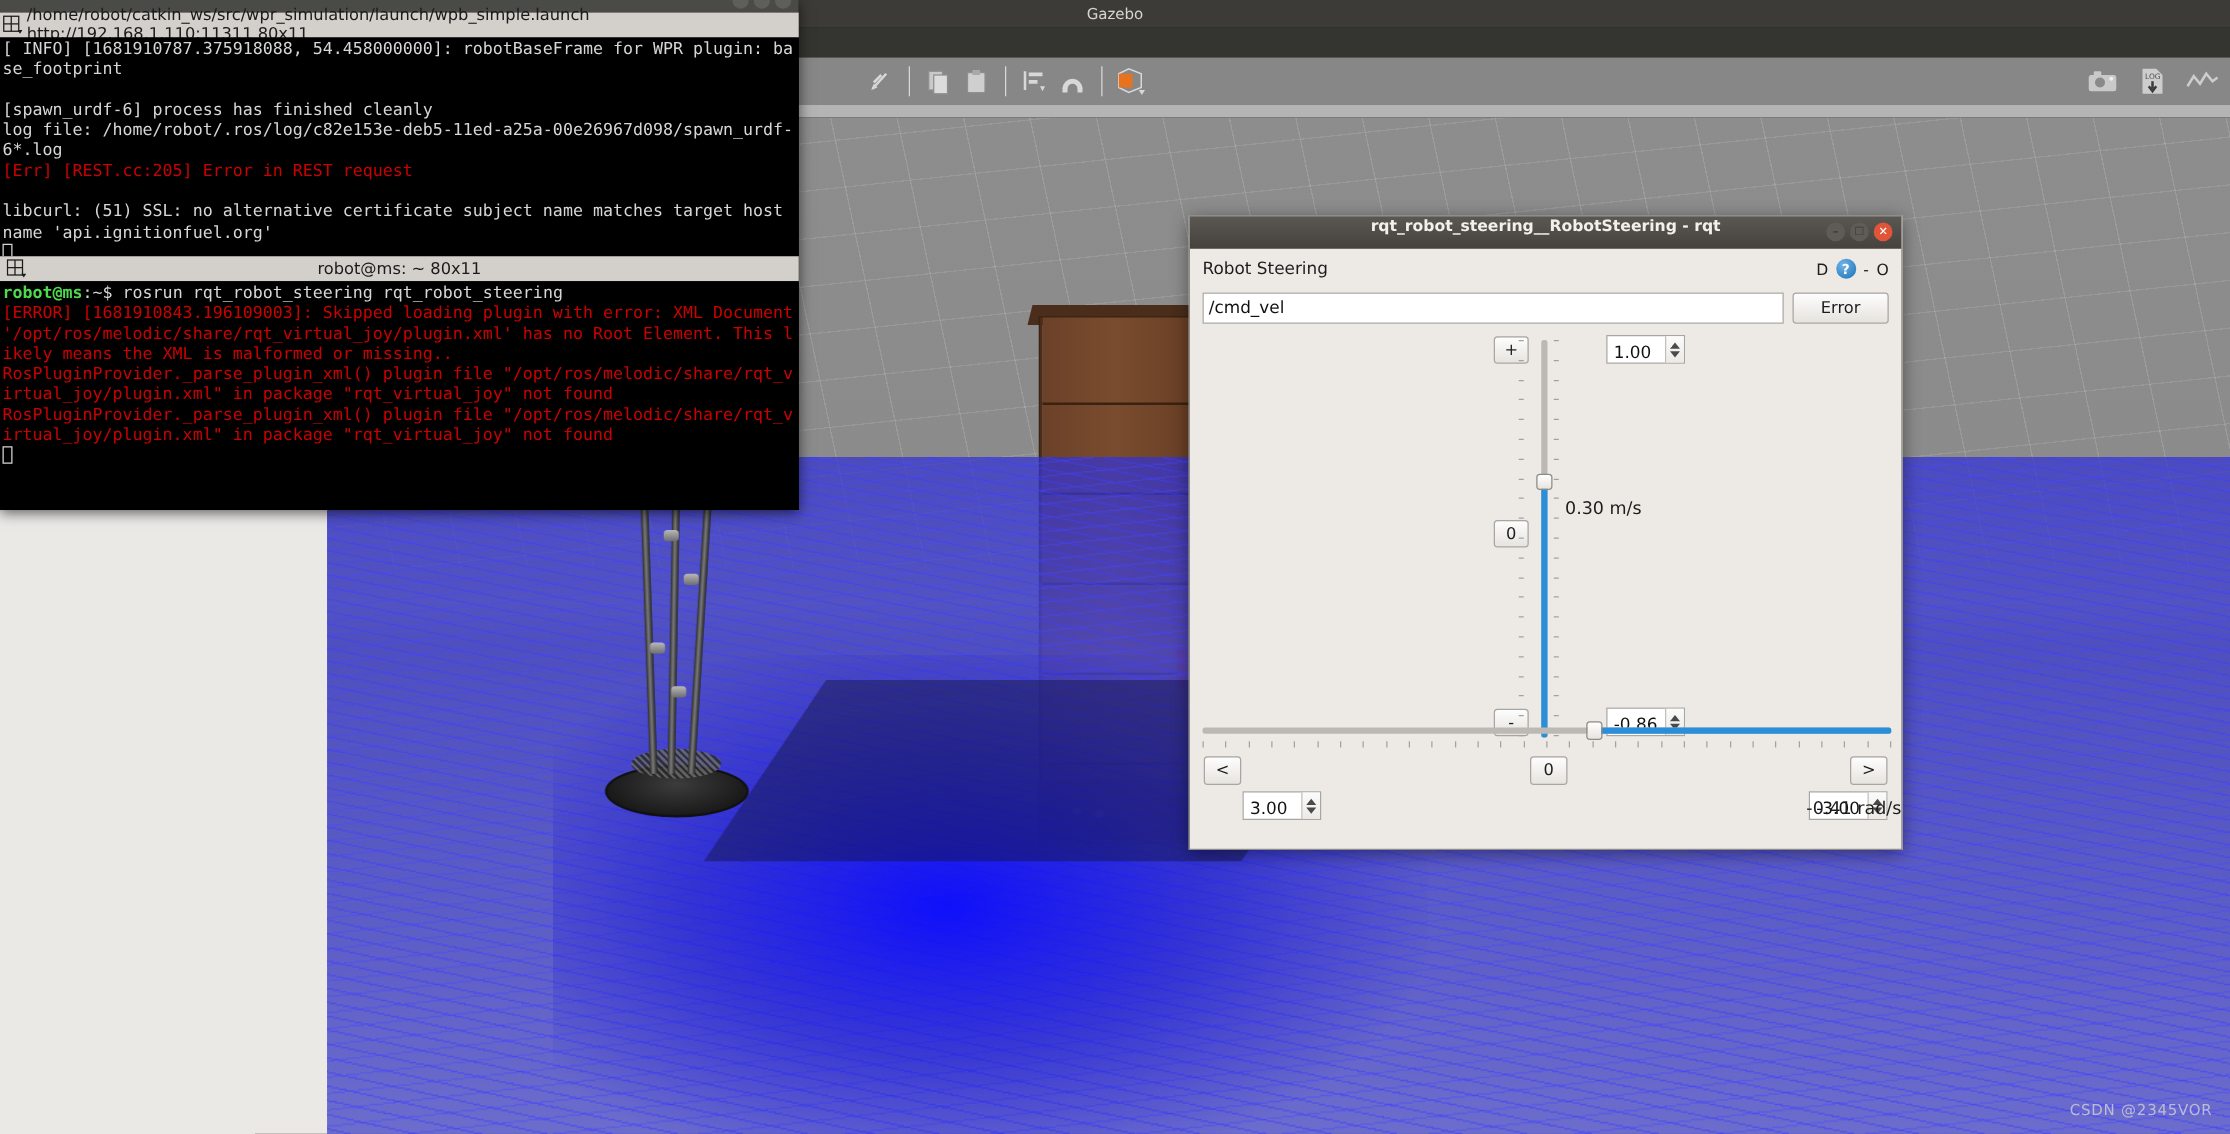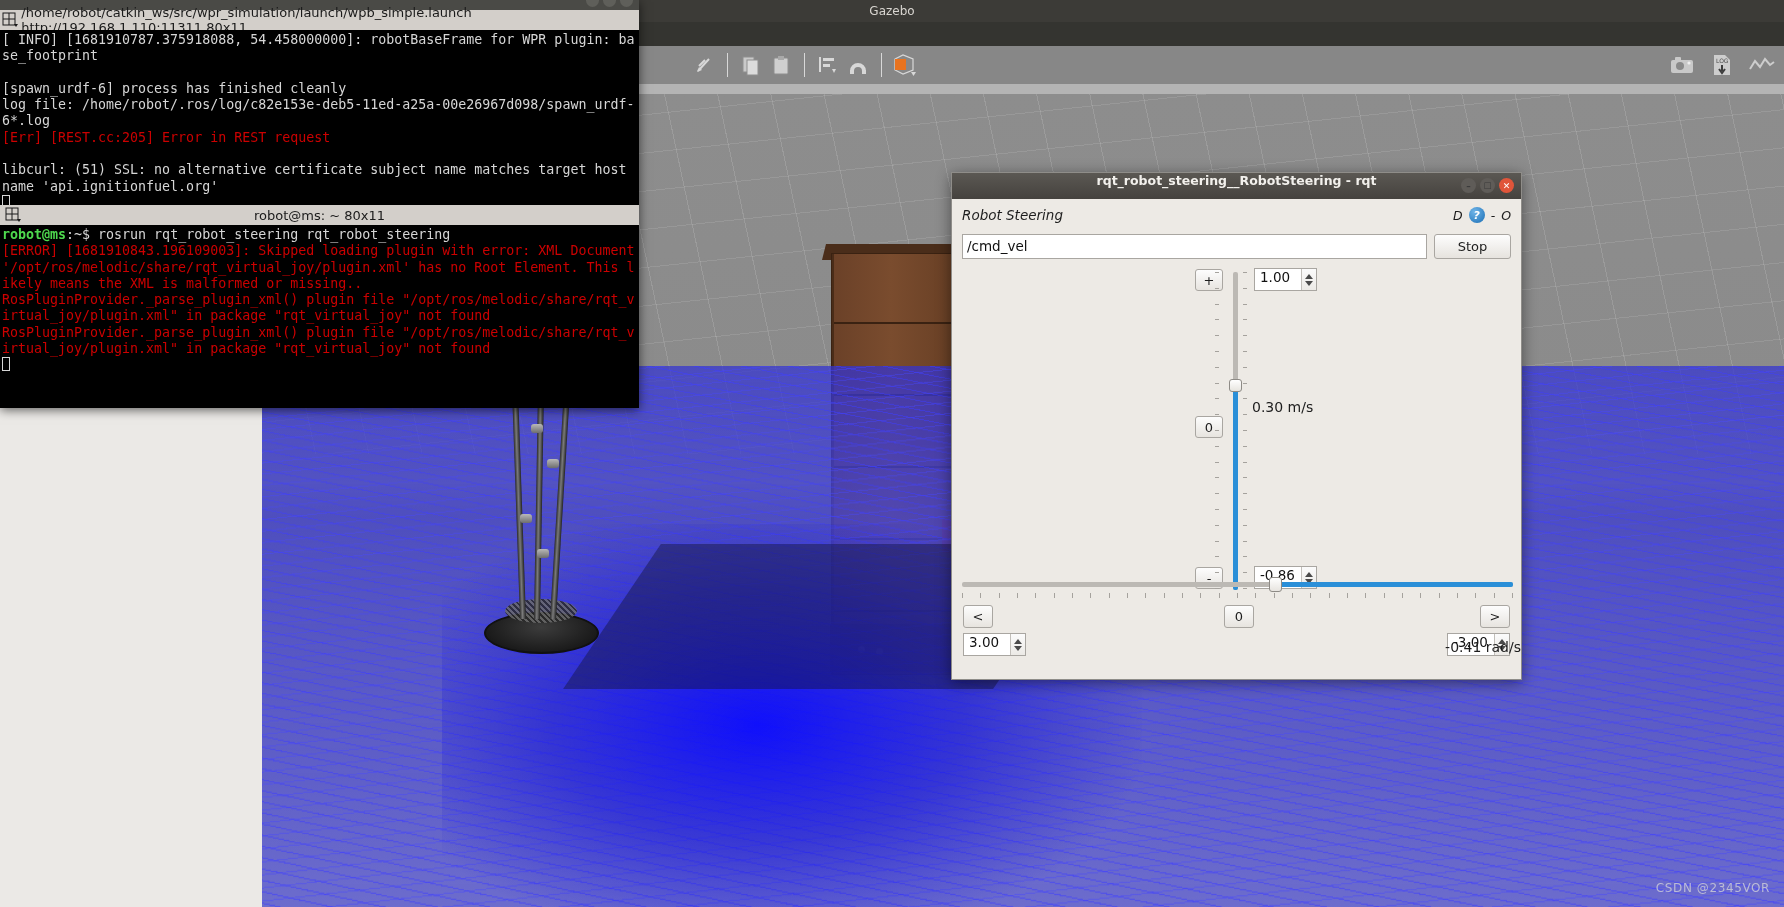--- a/index.html
+++ b/index.html
@@ -214,21 +214,21 @@
   }
   #rqt-win-buttons { position: absolute; right: 7px; top: 5px; display: flex; gap: 4px; }
   .rqt-wb { width: 15px; height: 15px; border-radius: 50%; display:flex; align-items:center; justify-content:center;
             font-size: 9px; color:#3a3a3a; }
   .rqt-wb.min { background: #5f5c58; }
   .rqt-wb.max { background: #5f5c58; }
   .rqt-wb.close { background: #e0553a; color: #fff; }
 
   #rqt-header {
     position: relative; height: 28px; padding: 16px 10px;
-    display: flex; align-items: center; font-style: italic;
+    display: flex; align-items: center;
   }
   #rqt-panel-title { font-size: 13.5px; color: #1d1d1d; }
   #rqt-header-right { margin-left: auto; display: flex; align-items: center; gap: 6px; font-size: 12.5px; color:#1d1d1d; }
   .dock-d { font-size: 12.5px; color: #1d1d1d; }
   .help-circle {
     width: 16px; height: 16px; border-radius: 50%;
     background: radial-gradient(circle at 35% 30%, #6fb4e8, #1b6fb5);
     color: #fff; font-size: 11px; font-weight: bold;
     display: flex; align-items: center; justify-content: center;
   }
@@ -256,22 +256,22 @@
     position: absolute; width: 28px; height: 22px;
     background: linear-gradient(to bottom, #fdfdfd, #e7e4df);
     border: 1px solid #a9a6a1; border-radius: 3px;
     font-size: 13px; color: #1d1d1d;
     display: flex; align-items: center; justify-content: center;
     cursor: pointer;
   }
   .spin-box {
     position: absolute; width: 63px; height: 23px;
     background: #fff; border: 1px solid #a9a6a1;
-    display: flex; align-items: flex-start;
-    font-size: 13.5px; color: #111; padding-left: 5px;
+    display: flex; align-items: flex-end;
+    font-size: 13.5px; color: #111; padding-left: 5px; margin-left: 31px;
   }
   .spin-arrows {
     position: absolute; right: 0; top: 0; width: 15px; height: 100%;
     border-left: 1px solid #c2bfba;
     background: linear-gradient(to bottom, #fbfbfb, #eceae6);
     display: flex; flex-direction: column; align-items: center; justify-content: center;
     cursor: pointer;
   }
   .spin-arrows i { display:block; width:0; height:0; border-left:4px solid transparent; border-right:4px solid transparent; }
   .spin-arrows i.up { border-bottom: 5px solid #4a4a4a; margin-bottom: 2px; }
@@ -510,21 +510,21 @@
       <div id="rqt-header-right">
         <span class="dock-d">D</span>
         <span class="help-circle">?</span>
         <span>-</span>
         <span>O</span>
       </div>
     </div>
 
     <div id="rqt-topicrow">
       <div id="topic-input" placeholder="/cmd_vel">/cmd_vel</div>
-      <div id="stop-button">Stop</div>
+      <div id="stop-button">Error</div>
     </div>
 
     <div id="rqt-linear-area">
 
       <div class="sq-btn" style="left:243px; top:2px;">+</div>
       <div class="sq-btn" style="left:243px; top:149px;">0</div>
       <div class="sq-btn" style="left:243px; top:300px;">-</div>
 
       <div class="spin-box" style="left:302px; top:1px;">
         <span>1.00</span>

